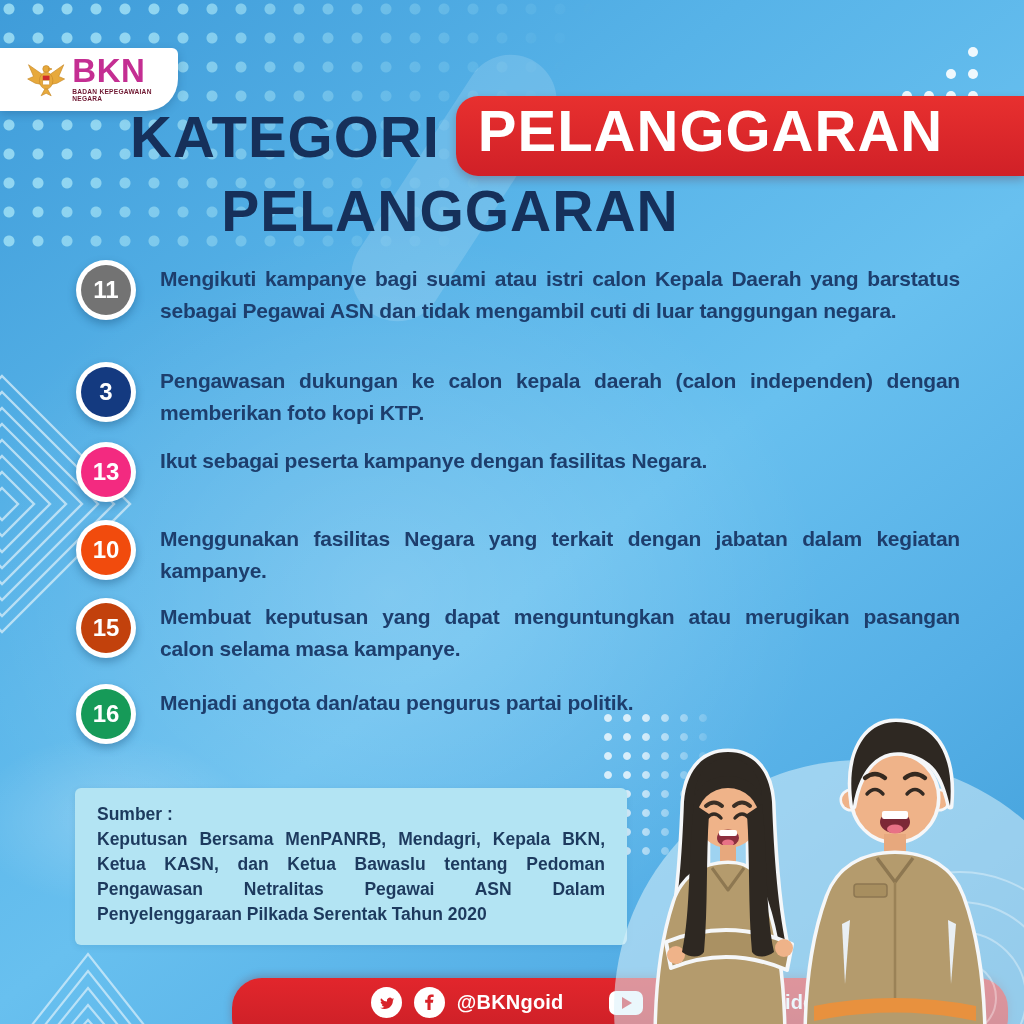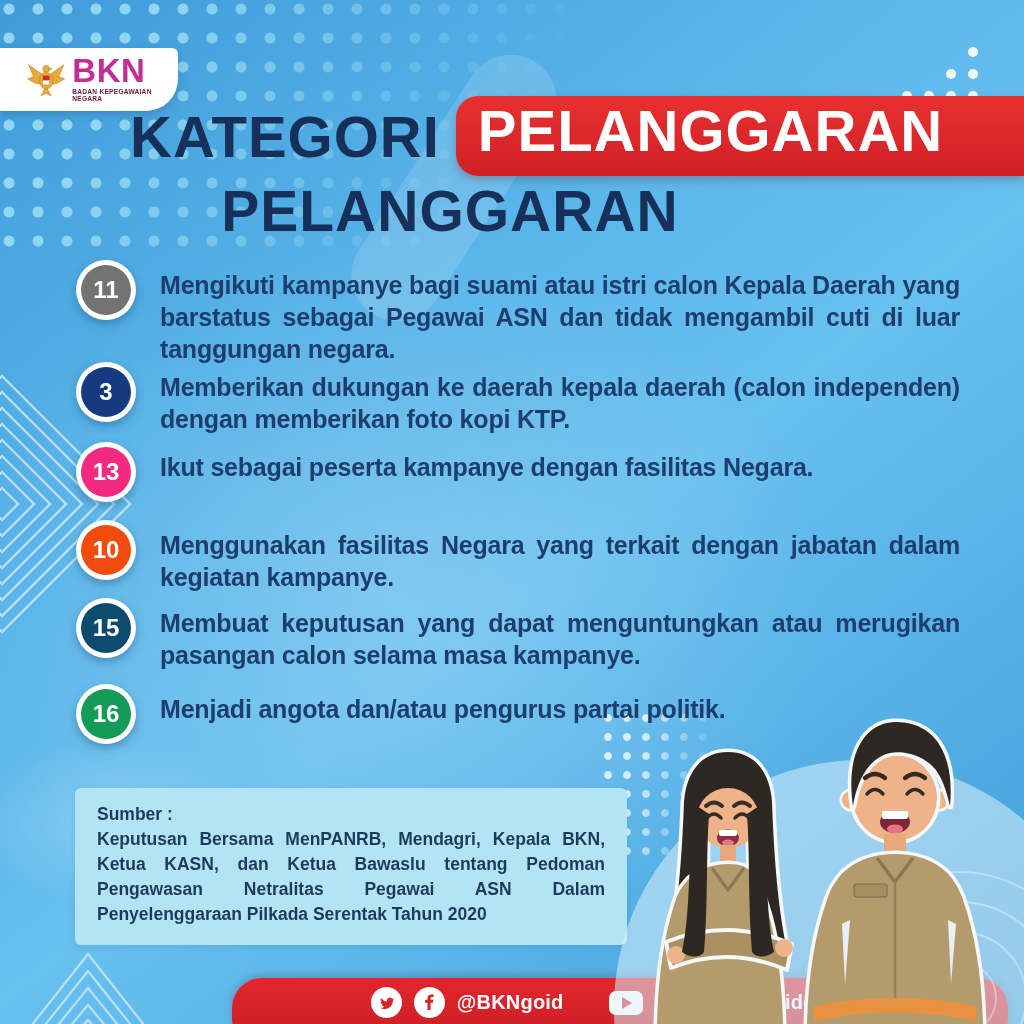--- a/index.html
+++ b/index.html
@@ -66,21 +66,21 @@
   .item { position:absolute; left:76px; width:884px; display:flex; align-items:flex-start; z-index:4; }
   .num-ring {
     flex:0 0 auto; background:#ffffff; border-radius:50%; padding:5px;
     box-shadow:0 4px 8px rgba(15,60,100,0.35);
   }
   .num {
     width:50px; height:50px; border-radius:50%; display:flex; align-items:center; justify-content:center;
     color:#ffffff; font-size:24px; font-weight:bold;
   }
   .item-text {
-    margin-left:24px; margin-top:9px; font-size:25px; font-weight:bold; color:#1d3e6d;
+    margin-left:24px; margin-top:3px; font-size:21px; font-weight:bold; color:#1d3e6d;
     line-height:32px; text-align:justify; letter-spacing:-0.2px;
   }
   
   .source-box {
     position:absolute; left:75px; top:788px; width:552px; z-index:4;
     background:#b3e4f3; border-radius:6px; padding:16px 22px 18px 22px;
     box-shadow:0 2px 6px rgba(30,80,120,0.12);
   }
   .source-label { font-size:17.5px; font-weight:bold; color:#1d3a5e; margin-bottom:2px; }
   .source-text  { font-size:17.5px; font-weight:bold; color:#1d3a5e; line-height:25px; text-align:justify; }
@@ -185,37 +185,37 @@
   <div class="item" style="top:260px">
     <div class="num-ring">
       <div class="num" style="background-color: #737373;">11</div>
     </div>
     <p class="item-text">Mengikuti kampanye bagi suami atau istri calon Kepala Daerah yang barstatus sebagai Pegawai ASN dan tidak mengambil cuti di luar tanggungan negara.</p>
   </div>
   <div class="item" style="top:362px">
     <div class="num-ring">
       <div class="num" style="background-color: rgb(20, 58, 128);">3</div>
     </div>
-    <p class="item-text">Memberikan dukungan ke daerah kepala daerah (calon independen) dengan memberikan foto kopi KTP.</p>
+    <p class="item-text">Pengawasan dukungan ke calon kepala daerah (calon independen) dengan memberikan foto kopi KTP.</p>
   </div>
   <div class="item" style="top:442px">
     <div class="num-ring">
       <div class="num" style="background-color: rgb(243, 42, 128);">13</div>
     </div>
     <p class="item-text">Ikut sebagai peserta kampanye dengan fasilitas Negara.</p>
   </div>
   <div class="item" style="top:520px">
     <div class="num-ring">
       <div class="num" style="background-color: rgb(241, 75, 13);">10</div>
     </div>
     <p class="item-text">Menggunakan fasilitas Negara yang terkait dengan jabatan dalam kegiatan kampanye.</p>
   </div>
   <div class="item" style="top:598px">
     <div class="num-ring">
-      <div class="num" style="background-color: #0c4a6e;">15</div>
+      <div class="num" style="background-color: #c2410c;">15</div>
     </div>
     <p class="item-text">Membuat keputusan yang dapat menguntungkan atau merugikan pasangan calon selama masa kampanye.</p>
   </div>
   <div class="item" style="top:684px">
     <div class="num-ring">
       <div class="num" style="background-color: rgb(22, 154, 88);">16</div>
     </div>
     <p class="item-text">Menjadi angota dan/atau pengurus partai politik.</p>
   </div>
 

